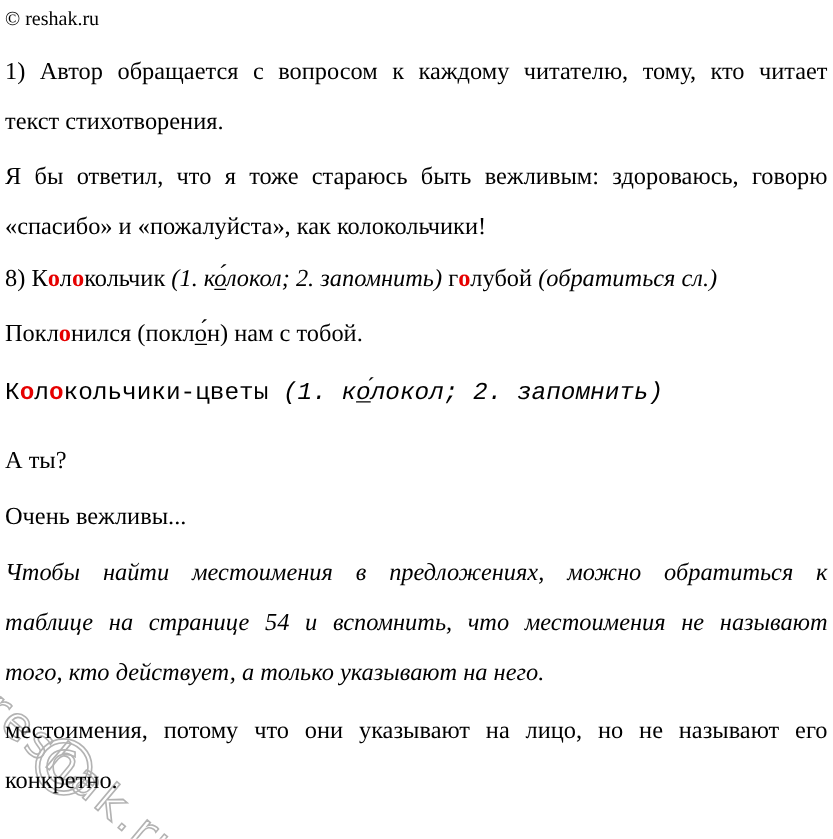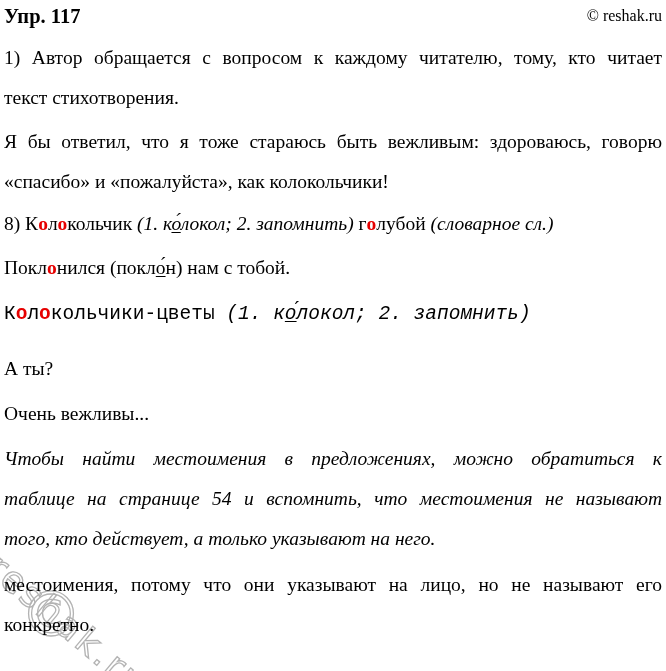--- a/index.html
+++ b/index.html
@@ -45,35 +45,34 @@
 
 <div class="page">
 
   <div class="wm">
     <span class="wm-text">reshak.ru</span>
     <span class="wm-c">©</span>
   </div>
 
   <div class="layer">
     <div class="header">
-      <span class="hdr-title">Упр. 117</span>
       <span class="hdr-copy">© reshak.ru</span>
     </div>
 
     <div class="content">
         <div class="para">
           <div class="tline jl"><span>1) Автор обращается с вопросом к каждому читателю, тому, кто читает</span></div>
           <div class="tline"><span>текст стихотворения.</span></div>
         </div>
         <div class="para">
           <div class="tline jl"><span>Я бы ответил, что я тоже стараюсь быть вежливым: здороваюсь, говорю</span></div>
           <div class="tline"><span>«спасибо» и «пожалуйста», как колокольчики!</span></div>
         </div>
         <div class="para">
-          <div class="tline"><span>8) К</span><span class="r">о</span><span>л</span><span class="r">о</span><span>кольчик </span><span class="i">(1. к</span><span class="iu">о́</span><span class="i">локол; 2. запомнить)</span><span> г</span><span class="r">о</span><span>лубой </span><span class="i">(словарное сл.)</span></div>
+          <div class="tline"><span>8) К</span><span class="r">о</span><span>л</span><span class="r">о</span><span>кольчик </span><span class="i">(1. к</span><span class="iu">о́</span><span class="i">локол; 2. запомнить)</span><span> г</span><span class="r">о</span><span>лубой </span><span class="i">(обратиться сл.)</span></div>
         </div>
         <div class="para">
           <div class="tline"><span>Покл</span><span class="r">о</span><span>нился (покл</span><span class="u">о́</span><span>н) нам с тобой.</span></div>
         </div>
         <div class="para">
           <div class="tline"><span>К</span><span class="r">о</span><span>л</span><span class="r">о</span><span>кольчики-цветы </span><span class="i">(1. к</span><span class="iu">о́</span><span class="i">локол; 2. запомнить)</span></div>
         </div>
         <div class="para">
           <div class="tline"><span>А ты?</span></div>
         </div>

